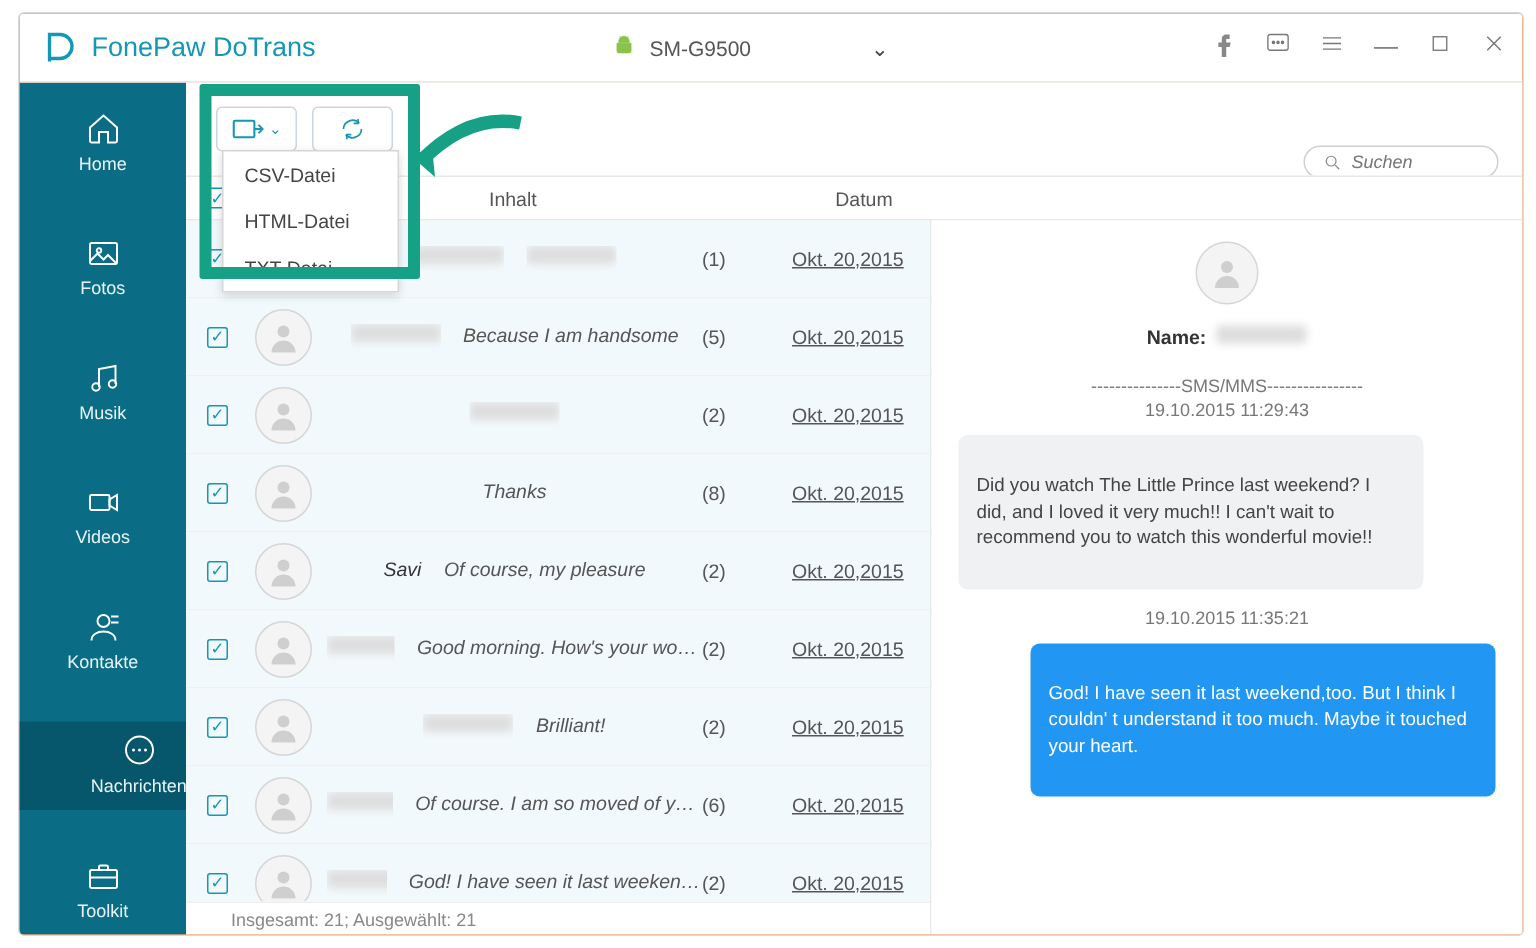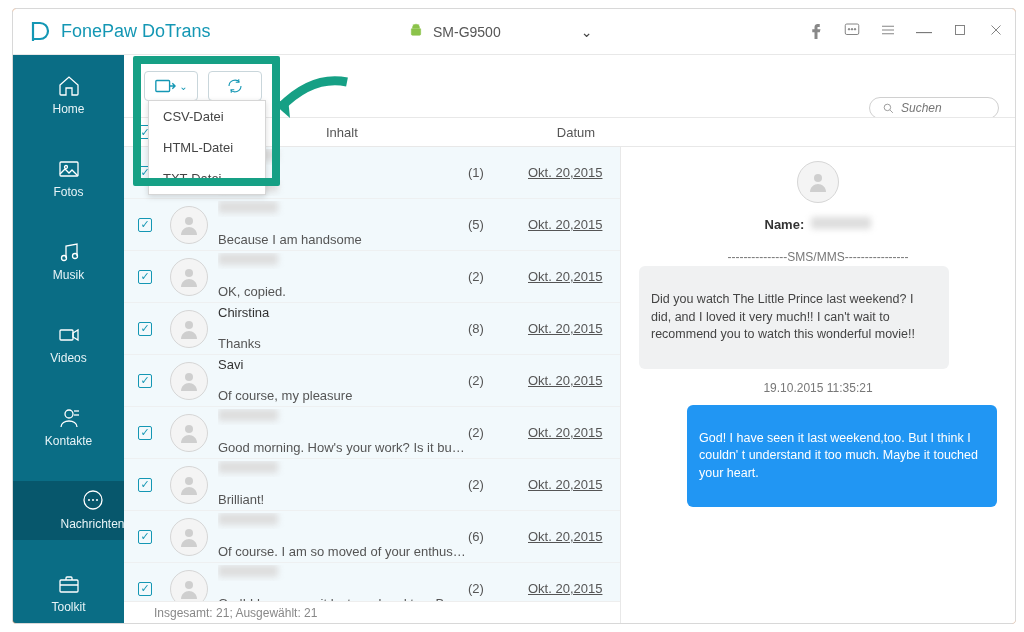--- a/index.html
+++ b/index.html
@@ -54,21 +54,21 @@
 .split { flex:1; display:flex; min-height:0; }
 
 
 .list { flex:1; overflow:hidden; border-right:1px solid #e8e8e8; display:flex; flex-direction:column; }
 .rows { flex:1; overflow:hidden; }
 .row { height:52px; display:flex; align-items:center; border-bottom:1px solid #eef0f1; font-size:13px; color:#444; background:#f2f9fc; }
 .row .col-chk { width:42px; display:flex; justify-content:center; }
 .ck { width:14px; height:14px; border:1.5px solid #1497b4; border-radius:2px; display:flex; align-items:center; justify-content:center; color:#1497b4; font-size:11px; }
 .avatar { width:38px; height:38px; border-radius:50%; border:1px solid #d6d6d6; background:#f4f4f4; margin:0 10px 0 4px; display:flex; align-items:center; justify-content:center; }
 .avatar svg { width:24px; height:24px; fill:#cfcfcf; }
-.txtcol { flex:1; display:flex; flex-direction:column; justify-content:center; line-height:1.25; gap:15px; min-width:0; }
+.txtcol { flex:1; display:flex; flex-direction:row; justify-content:center; line-height:1.25; gap:15px; min-width:0;font-style:italic; }
 .nm { color:#333; font-size:13px; white-space:nowrap; overflow:hidden; text-overflow:ellipsis; }
 .sn { color:#555; font-size:13px; white-space:nowrap; overflow:hidden; text-overflow:ellipsis; }
 .cnt { width:60px; color:#555; font-size:13px; }
 .dt { width:92px; color:#555; font-size:13px;text-decoration:underline; }
 .blur { filter:blur(3px); display:inline-block; width:60px; height:12px; background:#ddd; border-radius:2px; }
 .statusbar { height:22px; font-size:12px; color:#888; padding-left:30px; display:flex; align-items:center; border-top:1px solid #eee; background:#fff; }
 
 
 .detail { width:394px; padding:14px 18px; font-size:13px; color:#444; background:#fff; }
 .contact-hdr { display:flex; align-items:center; gap:14px; margin-bottom:18px;flex-direction:column; }
@@ -273,37 +273,35 @@
                   <div class="ck">✓</div>
                 </div>
                 <div class="avatar">
                   <svg viewBox="0 0 24 24">
                     <circle cx="12" cy="8" r="4"></circle>
                     <path d="M4 22c0-5 4-8 8-8s8 3 8 8z"></path>
                   </svg>
                 </div>
                 <div class="txtcol">
                   <div class="nm"><span class="blur"></span></div>
-                  <div class="sn">OK, copied.</div>
                 </div>
                 <div class="cnt">(2)</div>
                 <div class="dt">Okt. 20,2015</div>
               </div>
               <div class="row">
                 <div class="col-chk">
                   <div class="ck">✓</div>
                 </div>
                 <div class="avatar">
                   <svg viewBox="0 0 24 24">
                     <circle cx="12" cy="8" r="4"></circle>
                     <path d="M4 22c0-5 4-8 8-8s8 3 8 8z"></path>
                   </svg>
                 </div>
                 <div class="txtcol">
-                  <div class="nm">Chirstina</div>
                   <div class="sn">Thanks</div>
                 </div>
                 <div class="cnt">(8)</div>
                 <div class="dt">Okt. 20,2015</div>
               </div>
               <div class="row">
                 <div class="col-chk">
                   <div class="ck">✓</div>
                 </div>
                 <div class="avatar">
@@ -395,20 +393,21 @@
           <div class="contact-hdr">
             <div class="avatar">
                 <svg viewBox="0 0 24 24">
                   <circle cx="12" cy="8" r="4"></circle>
                   <path d="M4 22c0-5 4-8 8-8s8 3 8 8z"></path>
                 </svg>
               </div>
             <div><b>Name:</b>&nbsp;&nbsp;<span class="blur"></span></div>
           </div>
           <div class="divider">---------------SMS/MMS----------------</div>
+          <div class="timestamp">19.10.2015 11:29:43</div>
           <div class="bubble in">Did you watch The Little Prince last weekend? I did, and I loved it very much!! I can't wait to recommend you to watch this wonderful movie!!</div>
           <div class="timestamp">19.10.2015 11:35:21</div>
           <div class="bubble out">God! I have seen it last weekend,too. But I think I couldn' t understand it too much. Maybe it touched your heart.</div>
         </div>
       </div>
     </div>
   </div>
 </div>
 
 <div class="dropdown">

